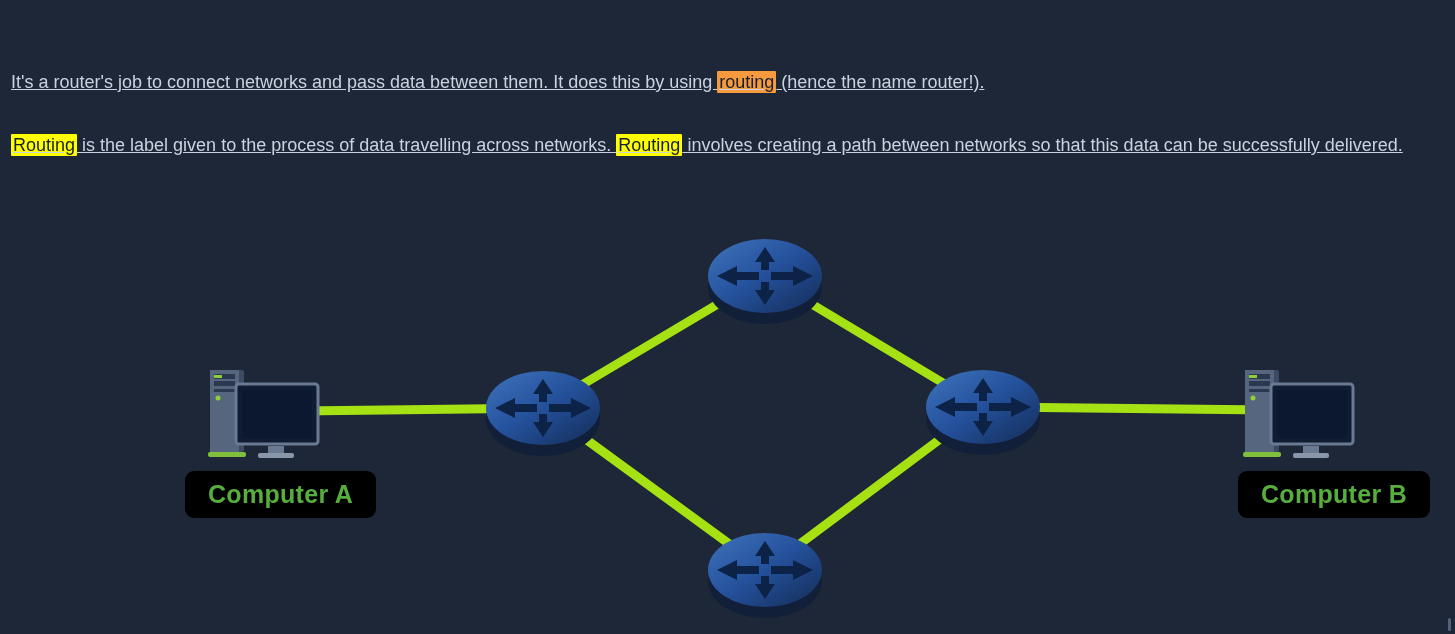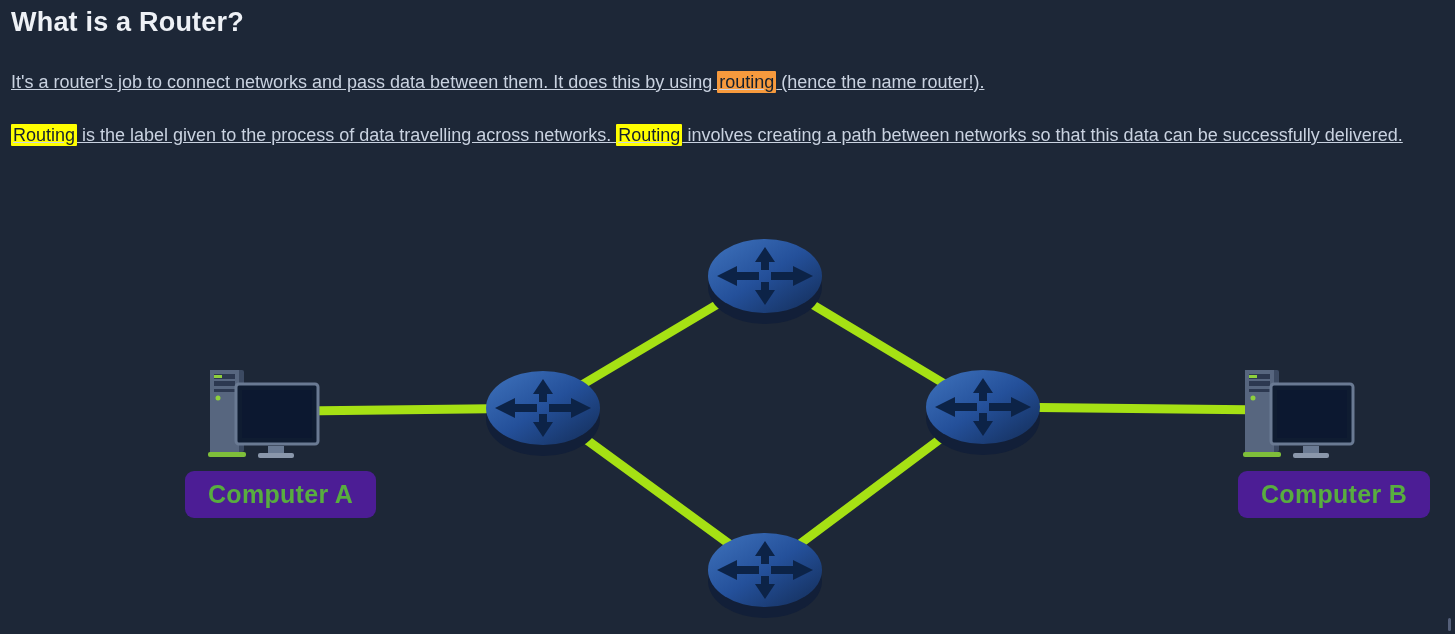--- a/index.html
+++ b/index.html
@@ -15,52 +15,51 @@
   .content { position:absolute; inset:0; }
   h1.page-title {
     position:absolute; left:11px; top:7px;
     font-size:27px; font-weight:700; color:#eef1f6; letter-spacing:.2px;
   }
   p.para {
     position:absolute; left:11px;
     font-size:18px; line-height:1.25; color:#c9d2e0; white-space:nowrap;text-decoration:underline;
   }
   #para-1 { top:71px; }
-  #para-2 { top:124px; }
+  #para-2 { top:134px; }
   #para-3 { top:176px; }
   mark { padding:1px 2px; border-radius:1px; }
   mark.hl-orange { background:#f79a3d; color:#15202e; }
   mark.hl-yellow { background:#ffff00; color:#15202e; }
 
   .diagram-layer { position:absolute; inset:0; }
   svg.net { position:absolute; left:0; top:0; width:1455px; height:634px; display:block; }
 
   .pill {
     position:absolute;
-    background:#4c1d95;
+    background:#000000;
     border-radius:9px;
     padding:9px 23px;
     font-size:25px; font-weight:700;
     color:#58ad3f;
     letter-spacing:.3px;
   }
   #pill-a { left:185px; top:471px; }
   #pill-b { left:1197px; top:471px;margin-left:41px; }
 
   .scroll-indicator {
     position:absolute; right:4px; bottom:3px;
     width:3px; height:13px; background:#55607a; border-radius:2px;
   }
 </style>
 </head>
 <body>
 
 <div class="content">
 
-  <h1 class="page-title">What is a Router?</h1>
 
   <p class="para" id="para-1"><span>It's a router's job to connect networks and pass data between them. It does this by using </span><mark class="hl-orange">routing</mark><span> (hence the name router!).</span></p>
 
   <p class="para" id="para-2"><mark class="hl-yellow">Routing</mark><span> is the label given to the process of data travelling across networks. </span><mark class="hl-yellow">Routing</mark><span> involves creating a path between networks so that this data can be successfully delivered.</span></p>
 
 
   <div class="diagram-layer">
     <svg class="net" viewBox="0 0 1455 634">
       <defs>
         <linearGradient id="rg" x1="0" y1="0" x2="1" y2="1">

